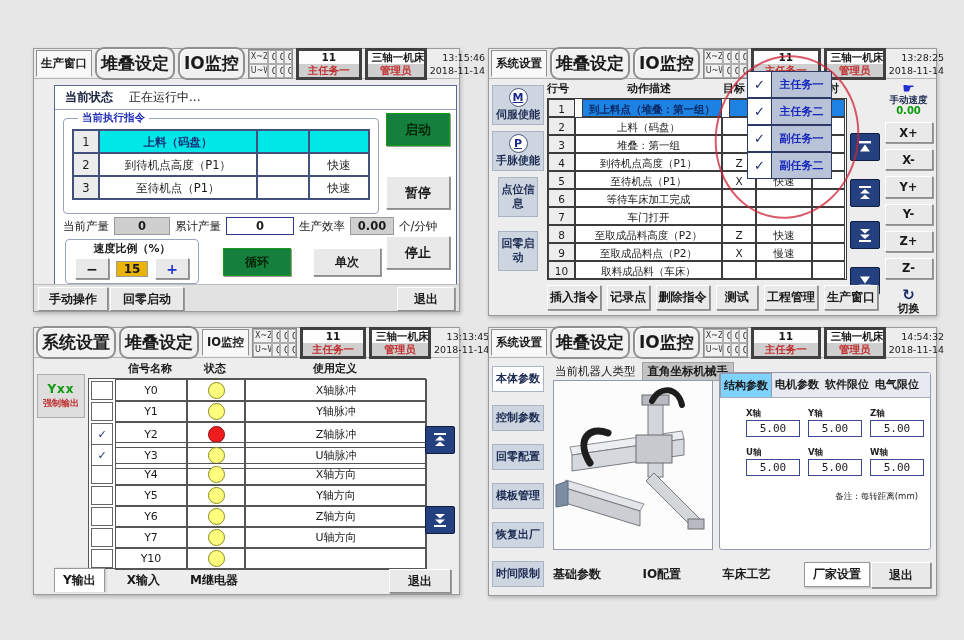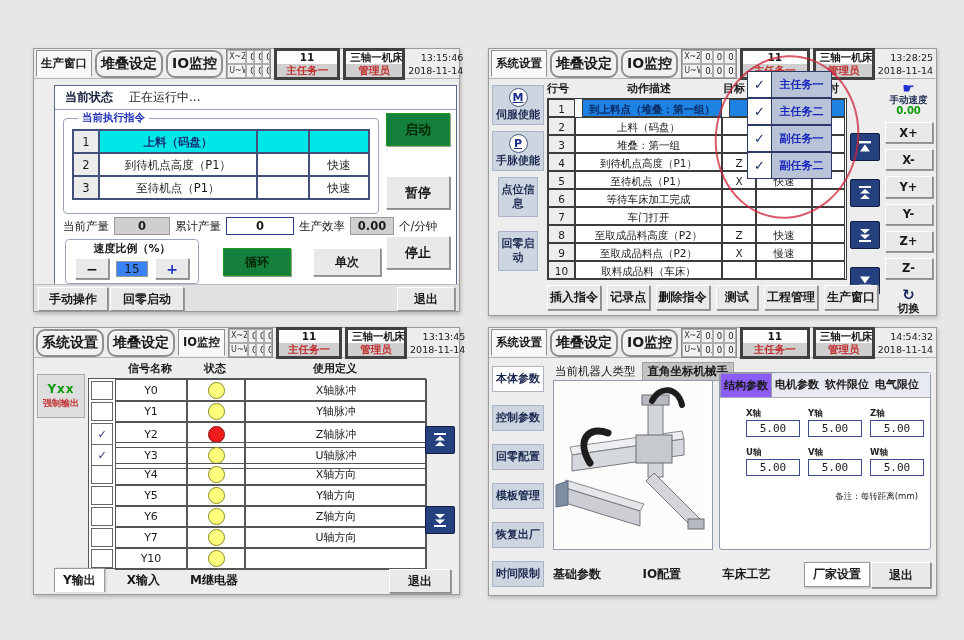--- a/index.html
+++ b/index.html
@@ -4,21 +4,21 @@
 <style>
   html,body{margin:0;padding:0;background:#e7e7e7;}
   .page{position:relative;width:964px;height:640px;background:#e7e7e7;overflow:hidden;
         font-family:"DejaVu Sans","Liberation Sans",sans-serif;color:#1a1a1a;}
   .panel{position:absolute;background:#ededed;border:1px solid #9a9a9a;box-shadow:1px 2px 4px rgba(0,0,0,.22);}
   
   .phead{position:absolute;left:0;top:0;right:0;height:30px;display:flex;align-items:center;gap:3px;
          padding:0 2px;border-bottom:1px solid #b5b5b5;box-sizing:border-box;}
   .tab-active{background:#f8f8f8;border:1px solid #8f8f8f;border-bottom-color:#f8f8f8;font-weight:bold;
               font-size:11.5px;padding:5px 4px;white-space:nowrap;}
-  .pbtn{background:#f1f1f1;border:2px solid #8f8f8f;border-radius:9px;font-weight:bold;font-size:14px;
+  .pbtn{background:#f1f1f1;border:2px solid #8f8f8f;border-radius:9px;font-weight:bold;font-size:17px;
         padding:3px 4px;white-space:nowrap;box-shadow:inset 1px 1px 0 #fff;}
   .coord{display:grid;grid-template-columns:19px repeat(3,1fr);border:1px solid #8a8a8a;background:#f2f2f2;
          font-size:8.5px;line-height:12px;flex:1 1 auto;}
   .coord div{border:0.5px solid #aeaeae;padding:0 3px;text-align:right;white-space:nowrap;overflow:hidden;}
   .coord .clabel{text-align:left;padding:0 1px;font-size:8px;color:#333;}
   .ibox{display:flex;flex-direction:column;border:3px solid #404040;font-size:10.5px;line-height:13px;
         text-align:center;white-space:nowrap;}
   .ibox .it{background:#fdfdfd;padding:0 4px;font-weight:bold;}
   .ibox .ib{background:#cfcfcf;color:#c03030;padding:0 4px;font-weight:bold;}
   .tbox{font-size:9.5px;line-height:13px;text-align:right;white-space:nowrap;padding-right:1px;}
@@ -48,21 +48,21 @@
   .cmdrow.hl > div:not(.num){background:#00e7e7;color:#10307a;font-weight:bold;}
   .bigbtn{position:absolute;right:6px;width:62px;height:31px;font-size:13px;}
   .statrow{position:absolute;left:8px;top:131px;display:flex;align-items:center;gap:5px;font-size:11.5px;white-space:nowrap;}
   .statbox{background:#cfcfcf;border:1px solid #9a9a9a;min-width:46px;text-align:center;font-weight:bold;padding:1px 4px;}
   .statbox.white{background:#fff;border:1.5px solid #2b3a8c;min-width:58px;}
   .speedgrp{position:absolute;left:10px;top:153px;width:132px;height:43px;border:1.5px solid #9aa4c0;border-radius:4px;
             display:flex;flex-direction:column;align-items:center;}
   .speedgrp .st{font-weight:bold;font-size:11px;margin-top:1px;}
   .speedgrp .srow{display:flex;gap:7px;align-items:center;margin-top:2px;}
   .sbtn{width:32px;height:19px;font-size:14px;line-height:16px;}
-  .sval{background:#3b82f6;border:1px solid #9a9a9a;width:30px;text-align:center;font-weight:normal;font-size:12px;}
+  .sval{background:#eab308;border:1px solid #9a9a9a;width:30px;text-align:center;font-weight:bold;font-size:12px;}
   .tlbottom{position:absolute;left:0;right:0;bottom:0;height:26px;background:#e2e2e2;border-top:1px solid #bbb;}
   
   .side{position:absolute;left:0;top:30px;width:56px;bottom:0;}
   .stile{position:absolute;left:3px;width:50px;background:#cdd5e1;border:1px solid #aab4c4;color:#1c2a50;
          font-weight:bold;font-size:11px;display:flex;flex-direction:column;align-items:center;justify-content:center;
          text-align:center;line-height:14px;}
   .circ{width:17px;height:17px;border-radius:50%;background:#fff;border:1px solid #4a5a80;color:#1a2a88;
         font-weight:bold;font-size:11px;display:flex;align-items:center;justify-content:center;
         text-decoration:underline;margin-bottom:1px;}
   .ptable{position:absolute;left:58px;top:32px;width:300px;}
@@ -109,21 +109,21 @@
   .bltab{font-weight:bold;font-size:12px;padding:3px 8px;}
   .bltab.active{background:#fff;border:1px solid #999;border-bottom:none;box-shadow:1px 0 2px rgba(0,0,0,.2);}
   
   .brlabelrow{position:absolute;left:66px;top:34px;display:flex;gap:6px;align-items:center;font-size:11.5px;}
   .robot-type{background:#c3c3c3;border:1px solid #a0a0a0;padding:1px 5px;font-weight:bold;}
   .robotbox{position:absolute;left:64px;top:52px;width:158px;height:168px;background:#fdfdfd;border:1px solid #8f9aae;}
   .parambox{position:absolute;left:230px;top:44px;width:210px;height:176px;background:#fff;border:1px solid #8f9aae;
             border-radius:3px;}
   .ptabs{display:flex;border-bottom:1px solid #aab;background:#e7eaf0;}
   .ptabs div{font-weight:bold;font-size:11px;padding:4px 3px;white-space:nowrap;}
-  .ptabs .active{background:#8b5cf6;border:1px solid #99a;border-bottom:none;}
+  .ptabs .active{background:#7dd3fc;border:1px solid #99a;border-bottom:none;}
   .fieldgrid{display:grid;grid-template-columns:repeat(3,1fr);gap:10px 8px;padding:10px 12px 0 26px;}
   .fld .flab{font-size:8.5px;font-weight:bold;color:#222;}
   .fld .fval{border:1.5px solid #3a4a8c;background:#fff;width:52px;text-align:center;font-size:11px;
              font-family:"DejaVu Sans Mono","Liberation Mono",monospace;padding:1px 0;}
   .pnote{position:absolute;right:12px;top:118px;font-size:8.5px;color:#222;}
   .brbottom{position:absolute;left:56px;right:66px;bottom:8px;display:flex;justify-content:space-between;
             align-items:center;}
   .brtab{font-weight:bold;font-size:12px;padding:3px 8px;}
   .brtab.active{background:#fff;border:1px solid #999;box-shadow:1px 1px 2px rgba(0,0,0,.25);}
 </style>

